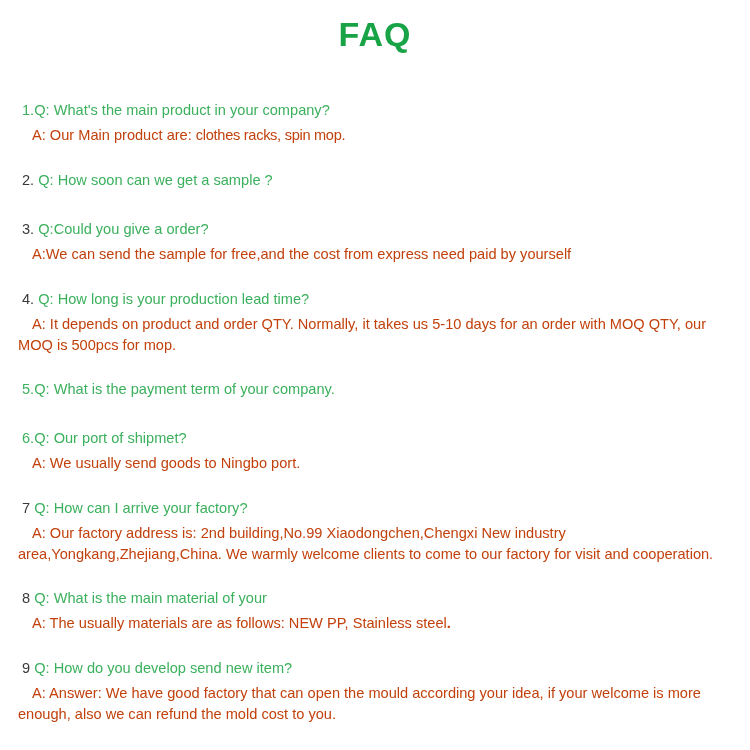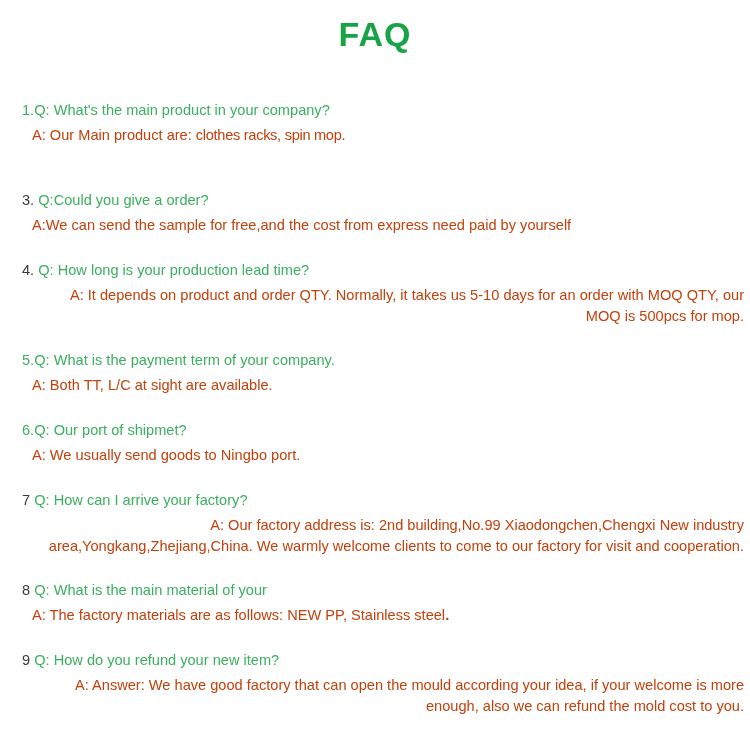--- a/index.html
+++ b/index.html
@@ -71,21 +71,20 @@
     line-height: 21px;
     color: #c2410c;
     margin: 2px 0 0 0;
     text-indent: 14px;
     padding-right: 2px;
   }
 
   
   .faq-answer.wrap {
     text-indent: 14px;
-    text-align: right;
   }
 
   .faq-answer .condensed {
     font-family: "Liberation Sans Narrow", "Liberation Sans", sans-serif;
     letter-spacing: -0.3px;
   }
   .faq-answer .strong-dot {
     font-weight: bold;
   }
 
@@ -102,58 +101,58 @@
 
   <div class="faq-list">
 
     <div class="faq-entry">
       <p class="faq-question"><span class="qnum">1.</span><span>Q: What's the main product in your company?</span></p>
       <p class="faq-answer"><span>A: Our Main product are: </span><span class="condensed"> clothes racks, spin mop.</span></p>
     </div>
     <div class="gap-lg"></div>
 
     <div class="faq-entry">
+      <p class="faq-question"><span class="qnum dark">2.</span>&nbsp;<span>Q: How soon can we get a sample ?</span></p>
     </div>
     <div class="gap-lg"></div>
 
     <div class="faq-entry">
       <p class="faq-question"><span class="qnum dark">3.</span>&nbsp;<span>Q:Could you give a order?</span></p>
       <p class="faq-answer">A:We can send the sample for free,and the cost from express need paid by yourself</p>
     </div>
     <div class="gap-lg"></div>
 
     <div class="faq-entry">
       <p class="faq-question"><span class="qnum dark">4.</span>&nbsp;<span>Q: How long is your production lead time?</span></p>
       <p class="faq-answer wrap">A: It depends on product and order QTY. Normally, it takes us 5-10 days for an order with MOQ QTY, our MOQ is 500pcs for mop.</p>
     </div>
     <div class="gap-md"></div>
 
     <div class="faq-entry">
       <p class="faq-question"><span class="qnum">5.</span><span>Q: What is the payment term of your company.</span></p>
-      <p class="faq-answer">A: Both TT, L/C at sight  are available.</p>
     </div>
     <div class="gap-lg"></div>
 
     <div class="faq-entry">
       <p class="faq-question"><span class="qnum">6.</span><span>Q: Our port of shipmet?</span></p>
       <p class="faq-answer">A: We usually send goods to Ningbo port.</p>
     </div>
     <div class="gap-lg"></div>
 
     <div class="faq-entry">
       <p class="faq-question"><span class="qnum dark">7</span>&nbsp;<span>Q: How can I arrive your factory?</span></p>
       <p class="faq-answer wrap">A: Our factory address is: 2nd building,No.99 Xiaodongchen,Chengxi New industry area,Yongkang,Zhejiang,China. We warmly welcome clients to come to our factory for visit and cooperation.</p>
     </div>
     <div class="gap-md"></div>
 
     <div class="faq-entry">
       <p class="faq-question"><span class="qnum dark">8</span>&nbsp;<span>Q: What is the main material of your</span></p>
-      <p class="faq-answer"><span>A: The factory materials are as follows: NEW PP, Stainless steel</span><span class="strong-dot">.</span></p>
+      <p class="faq-answer"><span>A: The usually materials are as follows: NEW PP, Stainless steel</span><span class="strong-dot">.</span></p>
     </div>
     <div class="gap-lg"></div>
 
     <div class="faq-entry">
-      <p class="faq-question"><span class="qnum dark">9</span>&nbsp;<span>Q:  How do you refund your new item?</span></p>
+      <p class="faq-question"><span class="qnum dark">9</span>&nbsp;<span>Q:  How do you develop send new item?</span></p>
       <p class="faq-answer wrap">A: Answer: We have good factory that can open the mould according your idea, if your welcome is more enough, also we can refund the mold cost to you.</p>
     </div>
 
   </div>
 </div>
 
 </body></html>

